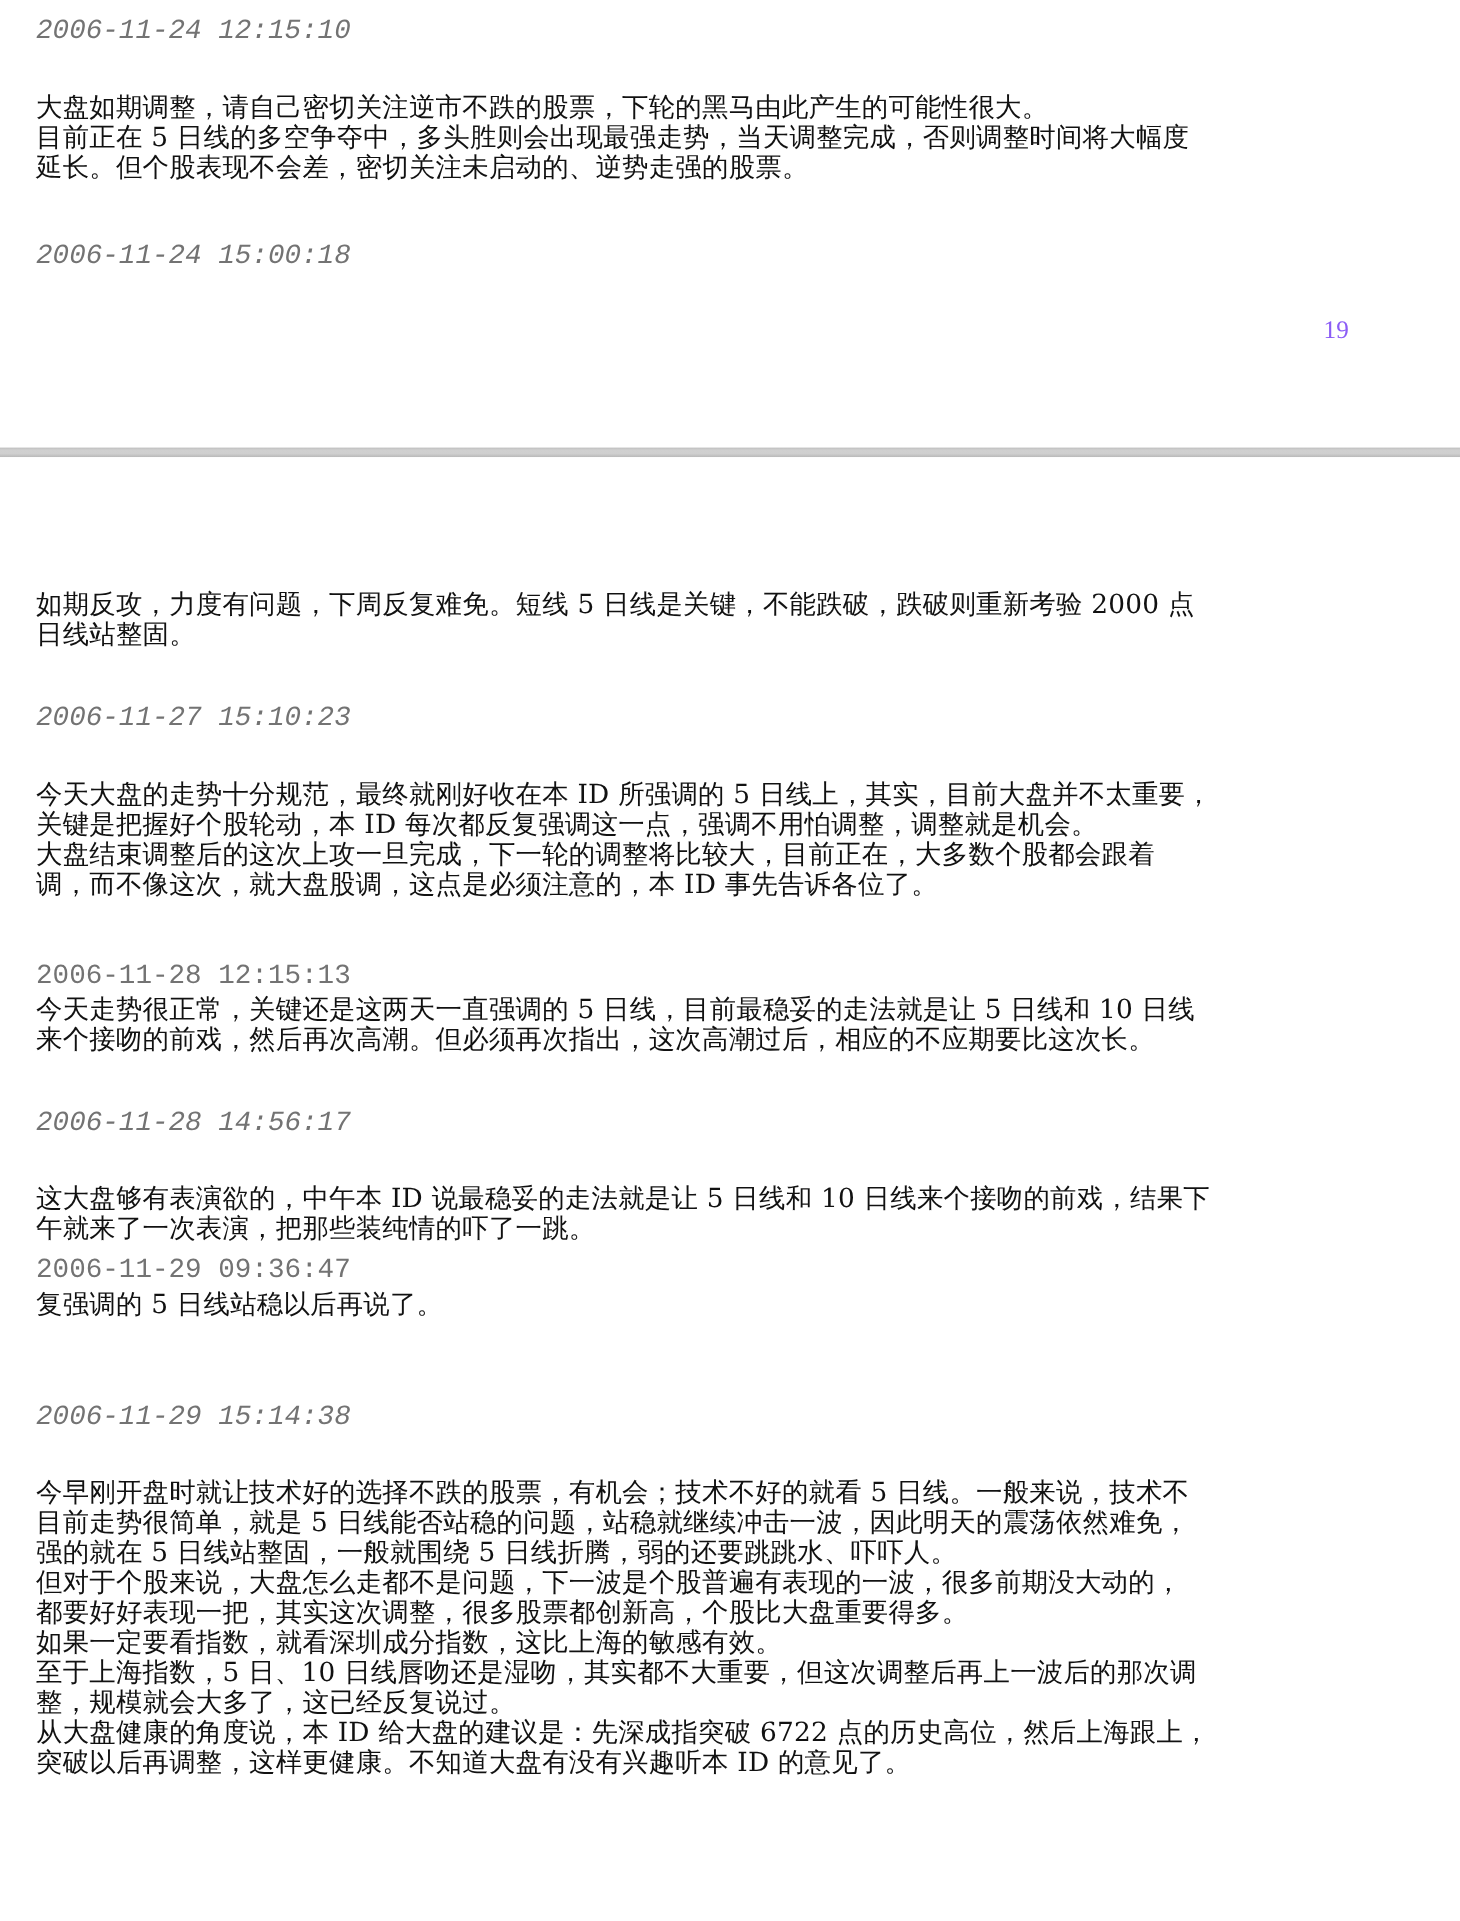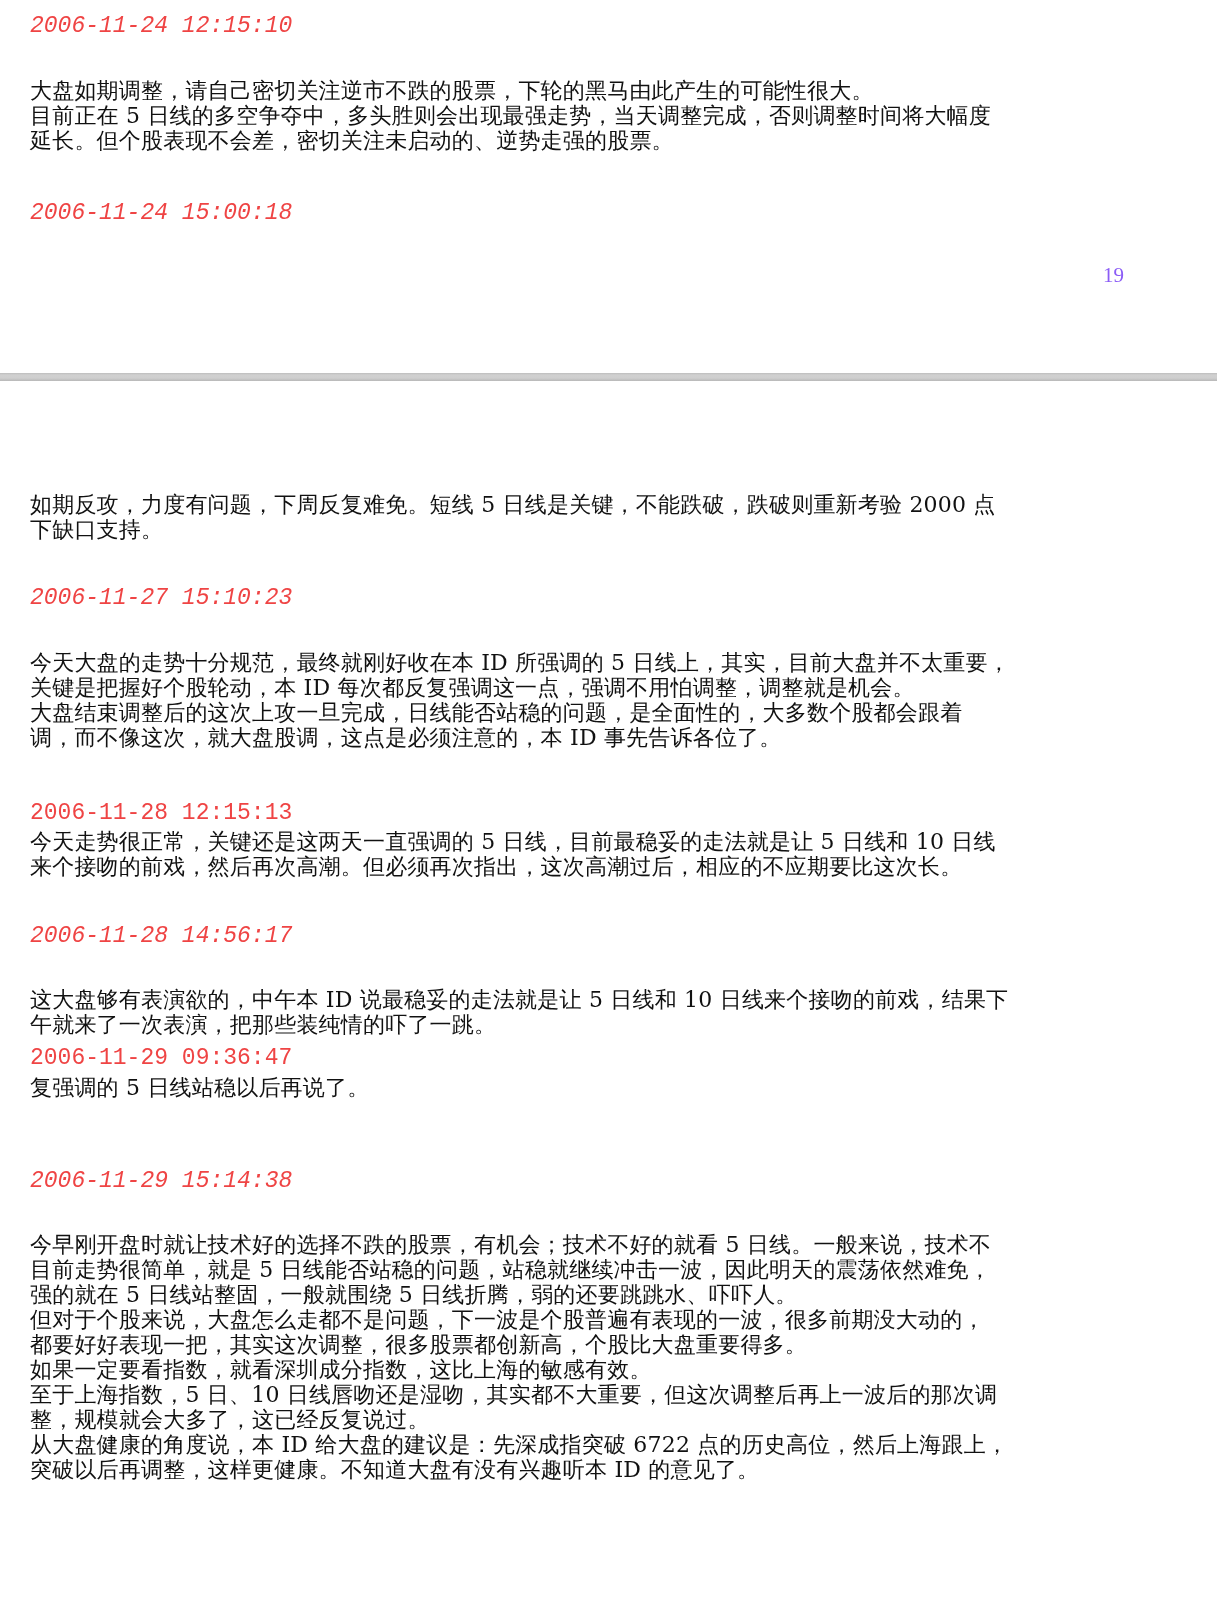--- a/index.html
+++ b/index.html
@@ -38,21 +38,21 @@
     font-size: 22px;
     line-height: 25px;
     letter-spacing: 0.2px;
   }
   .ts {
     position: absolute;
     left: 30px;
     font-family: "Liberation Mono", "DejaVu Sans Mono", monospace;
     font-size: 23px;
     line-height: 26px;
-    color: #ef4444;
+    color: #737373;
     white-space: nowrap;
   }
   .ts.italic { font-style: italic; }
   .line { display: block; white-space: nowrap; }
   .page-number {
     position: absolute;
     left: 1103px;
     top: 263px;
     font-family: "Liberation Serif", "DejaVu Serif", serif;
     font-size: 21px;
@@ -75,29 +75,29 @@
 
   <div class="page-number">19</div>
 </div>
 
 <div class="separator"></div>
 
 <div class="page page-bottom"></div>
 
 <div class="block" style="top:492px">
   <span class="line">如期反攻，力度有问题，下周反复难免。短线 5 日线是关键，不能跌破，跌破则重新考验 2000 点</span>
-  <span class="line">下缺口支持。</span>
+  <span class="line">日线站整固。</span>
 </div>
 
 <div class="ts italic" style="top:585px">2006-11-27 15:10:23</div>
 
 <div class="block" style="top:650px">
   <span class="line">今天大盘的走势十分规范，最终就刚好收在本 ID 所强调的 5 日线上，其实，目前大盘并不太重要，</span>
   <span class="line">关键是把握好个股轮动，本 ID 每次都反复强调这一点，强调不用怕调整，调整就是机会。</span>
-  <span class="line">大盘结束调整后的这次上攻一旦完成，日线能否站稳的问题，是全面性的，大多数个股都会跟着</span>
+  <span class="line">大盘结束调整后的这次上攻一旦完成，下一轮的调整将比较大，目前正在，大多数个股都会跟着</span>
   <span class="line">调，而不像这次，就大盘股调，这点是必须注意的，本 ID 事先告诉各位了。</span>
 </div>
 
 <div class="ts" style="top:800px">2006-11-28 12:15:13</div>
 
 <div class="block" style="top:829px">
   <span class="line">今天走势很正常，关键还是这两天一直强调的 5 日线，目前最稳妥的走法就是让 5 日线和 10 日线</span>
   <span class="line">来个接吻的前戏，然后再次高潮。但必须再次指出，这次高潮过后，相应的不应期要比这次长。</span>
 </div>
 

